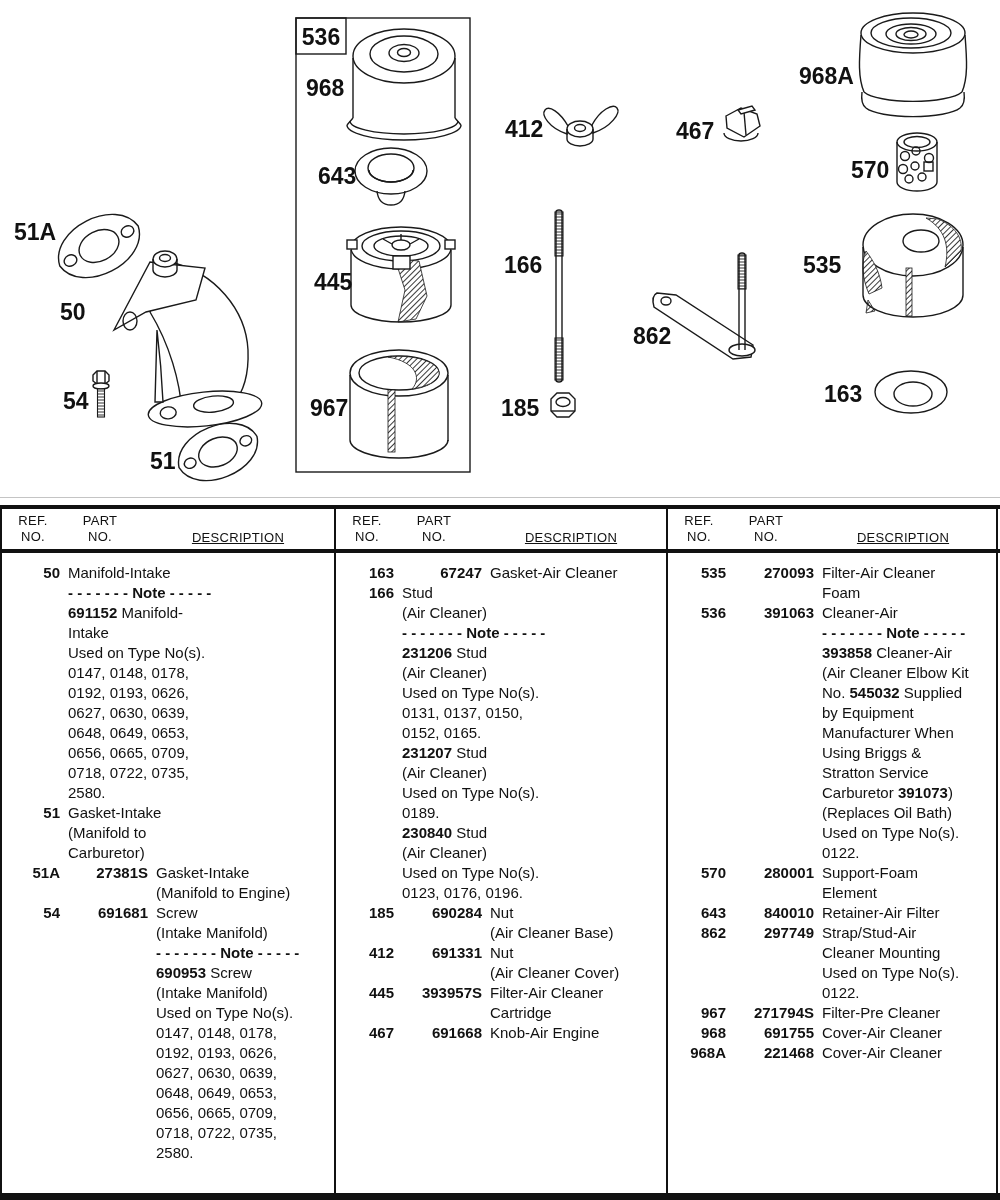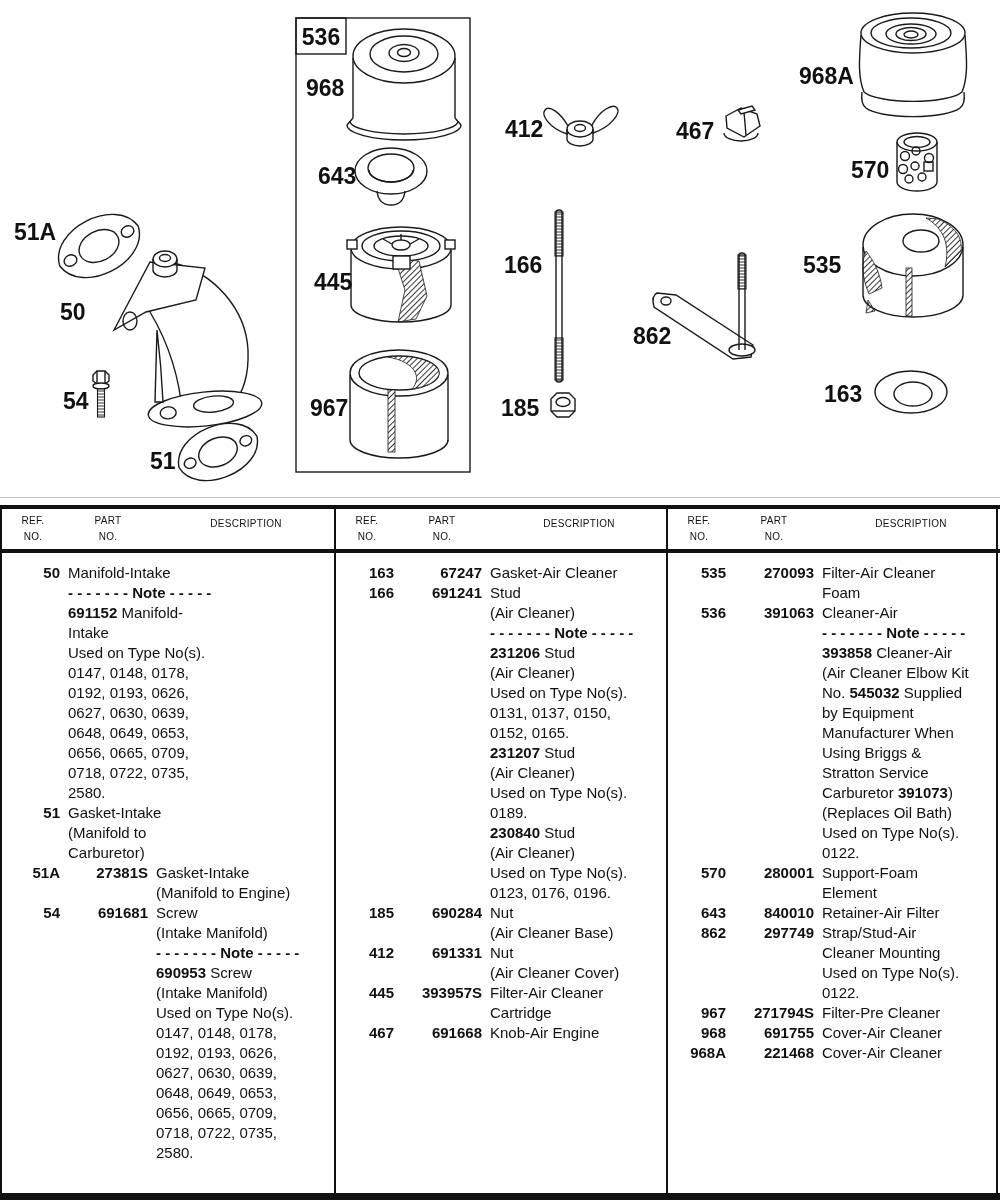--- a/index.html
+++ b/index.html
@@ -16,24 +16,24 @@
   #diagram .th{fill:url(#threads);stroke:#1a1a1a;stroke-width:1.1;}
   .callout{font:bold 23px "Liberation Sans",sans-serif;fill:#111;}
   
   #table{position:absolute;left:0;top:497px;width:1000px;height:703px;}
   .hairline{position:absolute;left:0;top:0;width:100%;height:1px;background:#c4c4c4;}
   .topbar{position:absolute;left:0;top:8px;width:1000px;height:4px;background:#111;}
   .hsep{position:absolute;left:0;top:52px;width:1000px;height:4px;background:#111;}
   .botbar{position:absolute;left:0;bottom:0;width:1000px;height:7px;background:#111;}
   .vline{position:absolute;top:8px;bottom:0;width:2px;background:#111;}
   .phead{position:absolute;top:8px;height:44px;display:grid;grid-template-columns:54px 80px 1fr;
-         column-gap:8px;padding-left:4px;font-size:10px;letter-spacing:.3px;}
+         column-gap:0;padding-left:4px;font-size:13px;letter-spacing:.3px;}
   .ph-ref,.ph-part{display:flex;flex-direction:column;justify-content:flex-end;align-items:center;
          line-height:16px;padding-bottom:4px;}
-  .ph-desc{display:flex;align-items:flex-end;justify-content:center;padding-bottom:20px;}
+  .ph-desc{display:flex;align-items:flex-end;justify-content:center;padding-bottom:4px;text-decoration:underline;}
   .pcol{position:absolute;top:66px;padding-left:4px;font-size:15px;line-height:20px;}
   .prow{display:grid;grid-template-columns:54px 80px 1fr;column-gap:8px;}
   .pref,.ppart{text-align:right;font-weight:bold;}
   .pdesc{white-space:nowrap;}
   .pdesc b{font-weight:bold;}
 </style>
 </head>
 <body>
 
 <svg id="diagram" width="1000" height="500" viewBox="0 0 1000 500">
@@ -294,21 +294,20 @@
       </div>
     </div>
   <div class="pcol" style="left:336px;width:328px;">
       <div class="prow">
         <div class="pref">163</div>
         <div class="ppart">67247</div>
         <div class="pdesc">Gasket-Air Cleaner</div>
       </div>
       <div class="prow">
         <div class="pref">166</div>
-        <div class="ppart">691241</div>
         <div class="pdesc">Stud<br>(Air Cleaner)<br><b>- - - - - - -  Note  - - - - -</b><br><b>231206</b> Stud<br>(Air Cleaner)<br>Used on Type No(s).<br>0131, 0137, 0150,<br>0152, 0165.<br><b>231207</b> Stud<br>(Air Cleaner)<br>Used on Type No(s).<br>0189.<br><b>230840</b> Stud<br>(Air Cleaner)<br>Used on Type No(s).<br>0123, 0176, 0196.</div>
       </div>
       <div class="prow">
         <div class="pref">185</div>
         <div class="ppart">690284</div>
         <div class="pdesc">Nut<br>(Air Cleaner Base)</div>
       </div>
       <div class="prow">
         <div class="pref">412</div>
         <div class="ppart">691331</div>

